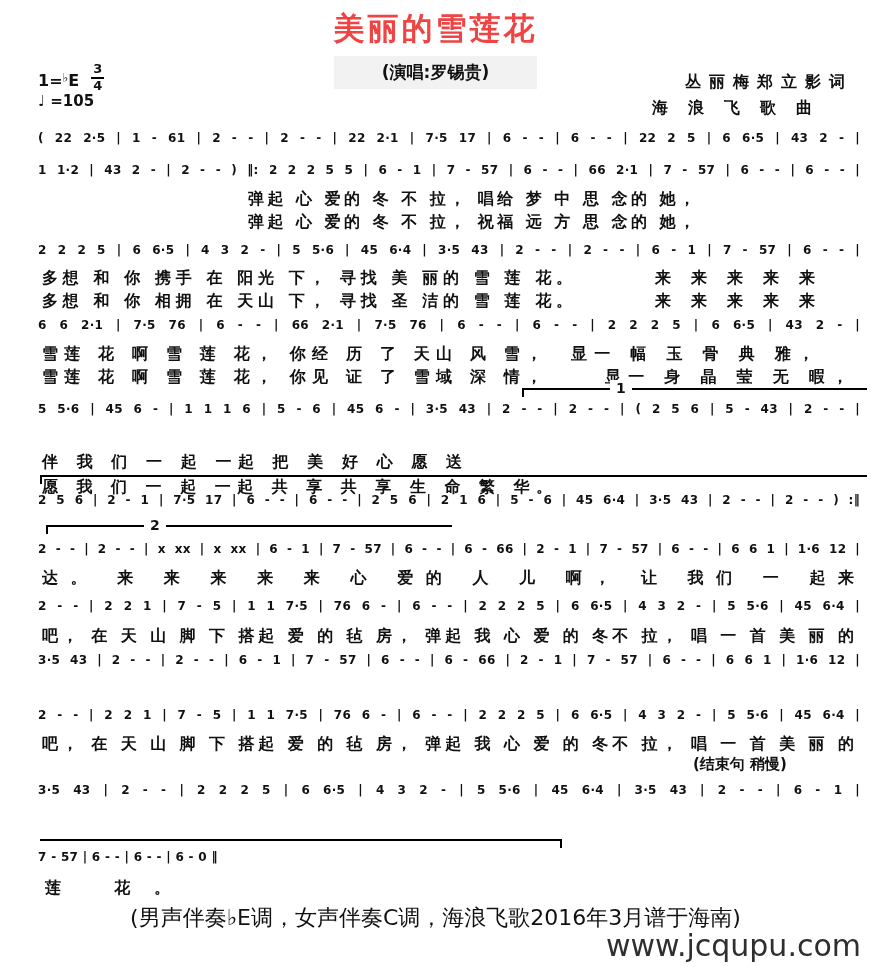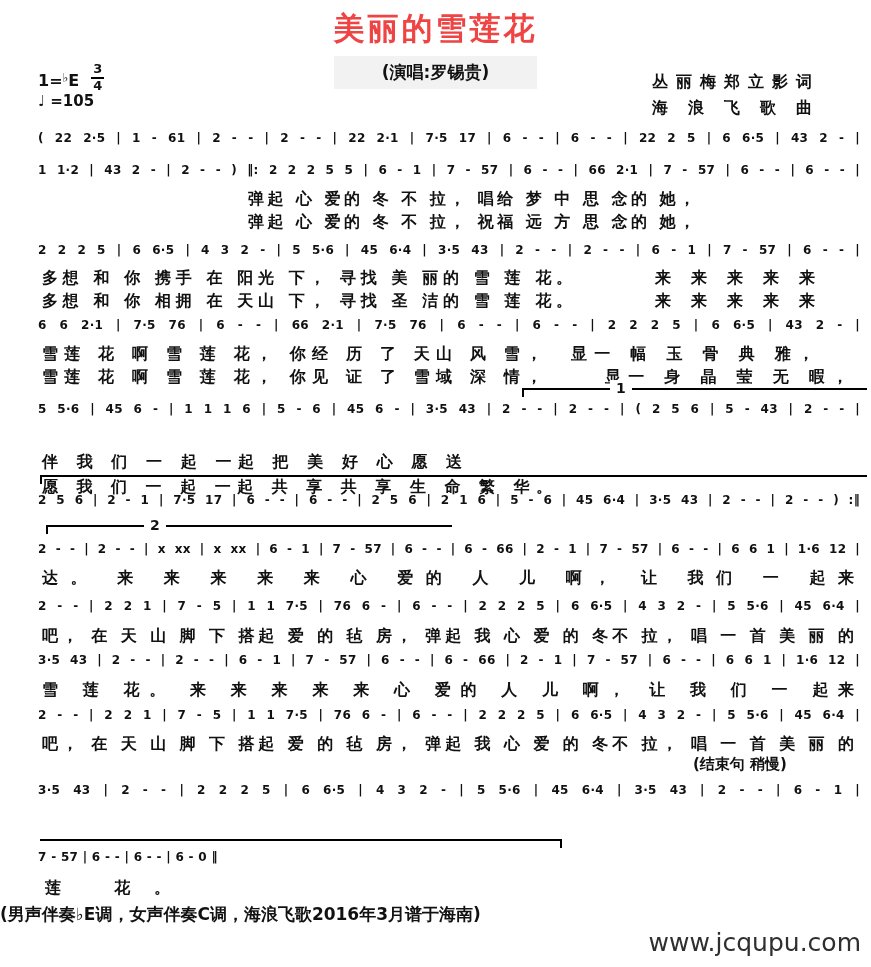--- a/index.html
+++ b/index.html
@@ -29,40 +29,40 @@
   .notes.short { width:auto; text-align:left; text-align-last:left; white-space:nowrap; }
   .lyric {
     position:absolute; font-size:16px; font-weight:bold;
     text-align:justify; text-align-last:justify;
   }
   .vline { position:absolute; border-top:2px solid #000; }
   .vline.tick-left { border-left:2px solid #000; height:7px; }
   .vline.tick-right { border-right:2px solid #000; height:7px; }
   .vlabel { position:absolute; top:-10px; background:#fff; padding:0 6px; font-size:14px; font-weight:bold; }
   .annot { position:absolute; font-size:15px; font-weight:bold; }
-  .footer { position:absolute; top:903px; left:0; width:100%; font-size:17px; font-weight:bold; }
-  .watermark { position:absolute; top:928px; right:10px; font-size:25px; color:#2f2f2f; }
+  .footer { position:absolute; top:903px; left:0; width:100%; text-align:center; font-size:22px; font-weight:normal; }
+  .watermark { position:absolute; top:928px; right:10px; font-size:30px; color:#2f2f2f; }
 </style>
 </head>
 <body>
 
 <div class="page">
 
   <div class="title">美丽的雪莲花</div>
 
   <div class="subtitle-wrap">
     <span class="subtitle">(演唱:罗锡贵)</span>
   </div>
 
   <div class="keyblock">
     <span>1=</span><span class="flat">♭</span><span>E</span><span class="frac"><div class="num">3</div><div>4</div></span>
   </div>
   <div class="tempo">♩ =105</div>
 
-  <div class="credit" style="top:72px;">丛丽梅郑立影词</div>
+  <div class="credit" style="top:72px;margin-left:33px;">丛丽梅郑立影词</div>
   <div class="credit" style="top:98px;">海 浪 飞 歌 曲</div>
 
   <div class="notes" style="top:131px;">( 22 2·5 | 1 - 61 | 2 - - | 2 - - | 22 2·1 | 7·5 17 | 6 - - | 6 - - | 22 2 5 | 6 6·5 | 43 2 - |</div>
 
   <div class="notes" style="top:163px;">1 1·2 | 43 2 - | 2 - - ) ‖: 2 2 2 5 5 | 6 - 1 | 7 - 57 | 6 - - | 66 2·1 | 7 - 57 | 6 - - | 6 - - |</div>
   <div class="lyric" style="top:189px; left:248px; width:447px;">弹起 心 爱的 冬 不 拉， 唱给 梦 中 思 念的 她，</div>
   <div class="lyric" style="top:212px; left:248px; width:447px;">弹起 心 爱的 冬 不 拉， 祝福 远 方 思 念的 她，</div>
 
   <div class="notes" style="top:243px;">2 2 2 5 | 6 6·5 | 4 3 2 - | 5 5·6 | 45 6·4 | 3·5 43 | 2 - - | 2 - - | 6 - 1 | 7 - 57 | 6 - - |</div>
   <div class="lyric" style="top:268px; left:42px; width:530px;">多想 和 你 携手 在 阳光 下， 寻找 美 丽的 雪 莲 花。</div>
@@ -92,21 +92,20 @@
     <span class="vlabel" style="left:96px;">2</span>
   </div>
 
   <div class="notes" style="top:542px;">2 - - | 2 - - | x xx | x xx | 6 - 1 | 7 - 57 | 6 - - | 6 - 66 | 2 - 1 | 7 - 57 | 6 - - | 6 6 1 | 1·6 12 |</div>
   <div class="lyric" style="top:568px; left:42px; width:812px;">达。 来 来 来 来 来 心 爱的 人 儿 啊， 让 我们 一 起来</div>
 
   <div class="notes" style="top:599px;">2 - - | 2 2 1 | 7 - 5 | 1 1 7·5 | 76 6 - | 6 - - | 2 2 2 5 | 6 6·5 | 4 3 2 - | 5 5·6 | 45 6·4 |</div>
   <div class="lyric" style="top:626px; left:42px; width:812px;">吧， 在 天 山 脚 下 搭起 爱 的 毡 房， 弹起 我 心 爱 的 冬不 拉， 唱 一 首 美 丽 的</div>
 
   <div class="notes" style="top:653px;">3·5 43 | 2 - - | 2 - - | 6 - 1 | 7 - 57 | 6 - - | 6 - 66 | 2 - 1 | 7 - 57 | 6 - - | 6 6 1 | 1·6 12 |</div>
-  <div class="lyric" style="top:680px; left:42px; width:812px;">雪 莲 花。 来 来 来 来 来 心 爱的 人 儿 啊， 让 我 们 一 起来</div>
 
   <div class="notes" style="top:708px;">2 - - | 2 2 1 | 7 - 5 | 1 1 7·5 | 76 6 - | 6 - - | 2 2 2 5 | 6 6·5 | 4 3 2 - | 5 5·6 | 45 6·4 |</div>
   <div class="lyric" style="top:734px; left:42px; width:812px;">吧， 在 天 山 脚 下 搭起 爱 的 毡 房， 弹起 我 心 爱 的 冬不 拉， 唱 一 首 美 丽 的</div>
 
   <div class="annot" style="top:755px; left:693px; width:165px;">(结束句 稍慢)</div>
 
   <div class="notes" style="top:783px;">3·5 43 | 2 - - | 2 2 2 5 | 6 6·5 | 4 3 2 - | 5 5·6 | 45 6·4 | 3·5 43 | 2 - - | 6 - 1 |</div>
 
   <div class="vline tick-right" style="top:839px; left:40px; width:520px;"></div>
 

